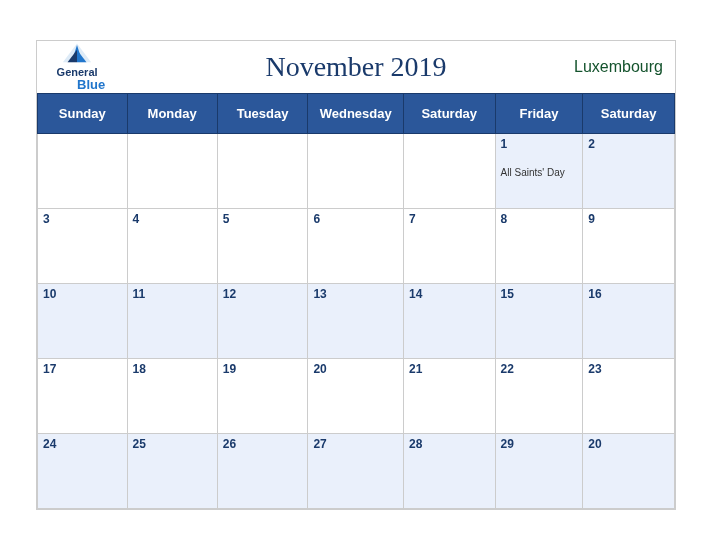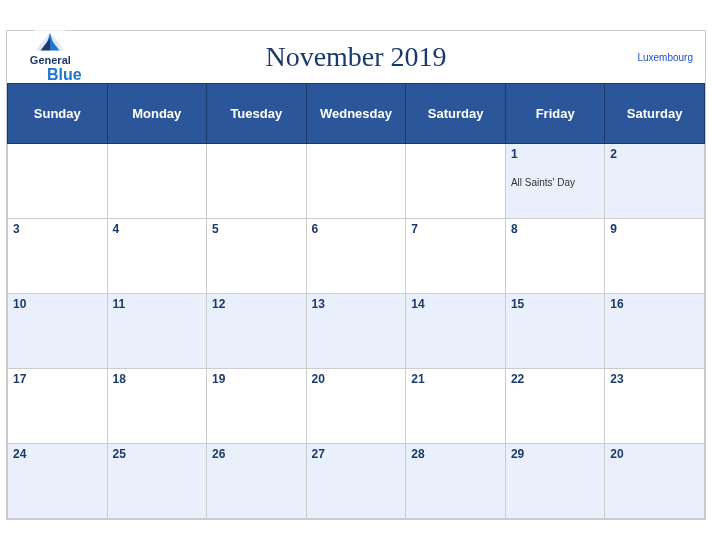--- a/index.html
+++ b/index.html
@@ -6,21 +6,21 @@
     body {
       font-family: Arial, sans-serif;
       background: #fff;
       width: 712px;
       height: 550px;
       display: flex;
       align-items: center;
       justify-content: center;
     }
     .calendar {
-      width: 700px;
+      width: 640px;
       border: 1px solid #ccc;
       background: #fff;
     }
     .cal-header {
       display: flex;
       align-items: center;
       justify-content: center;
       padding: 10px 16px;
       position: relative;
     }
@@ -41,50 +41,50 @@
       flex-direction: column;
       align-items: center;
       line-height: 1.1;
     }
     .logo-general {
       font-size: 11px;
       color: #1a3a6b;
       font-weight: bold;
     }
     .logo-blue {
-      font-size: 16px;
+      font-size: 13px;
       color: #2176cc;
       font-weight: bold;
       margin-left: 28px;
     }
     .logo-icon {
       width: 32px;
       height: 22px;
       margin-bottom: 2px;
     }
     .country-label {
       position: absolute;
       right: 12px;
       top: 50%;
       transform: translateY(-50%);
-      font-size: 10px;
-      color: #1d4ed8;
+      font-size: 16px;
+      color: #14532d;
       margin-left: 20px;
     }
     .cal-grid {
       width: 100%;
       border-collapse: collapse;
     }
     .cal-grid th {
       background-color: #2b579a;
       color: #fff;
       font-size: 13px;
       font-weight: bold;
       text-align: center;
-      padding: 22px 4px;
+      padding: 12px 4px;
       border: 1px solid #1a3a6b;
     }
     .cal-grid td {
       border: 1px solid #ccc;
       vertical-align: top;
       width: 100px;
       height: 75px;
       padding: 3px 5px;
       background: #fff;
     }

